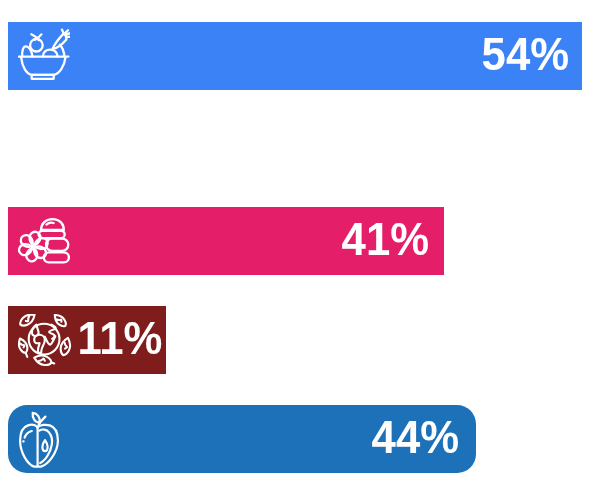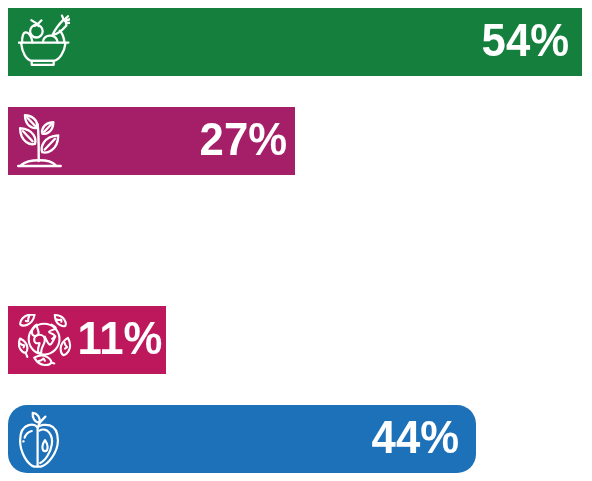--- a/index.html
+++ b/index.html
@@ -8,57 +8,57 @@
   .bar{position:absolute;left:8px;height:68px;}
   .icon{position:absolute;display:block;}
   .icon svg{display:block;}
   .val{position:absolute;color:#ffffff;font-weight:bold;font-size:47px;line-height:47px;
        white-space:nowrap;transform:scaleX(0.93);transform-origin:100% 50%;}
 </style>
 </head>
 <body>
 
 <div id="chart">
-    <div class="bar" style="top: 8px; width: 574px; background: #15803d;">
+    <div class="bar" style="top: 22px; width: 574px; background: #3b82f6;">
       <span class="icon" style="left:10px;top:6px;width:52px;height:52px">
         <svg width="52" height="52" viewBox="0 0 52 52" fill="none" stroke="#ffffff" stroke-width="2.3" stroke-linecap="round" stroke-linejoin="round">
           <path d="M4.2 28.6 C3.8 22 5.4 18.4 7.7 18.4 C11.2 18.4 13.8 23 14.5 28.6"></path>
       <path d="M25 28.6 C24.8 24 28 21.4 32.8 21.7 C36.8 22 39.2 25 39.7 28.6"></path>
       <circle cx="18.4" cy="17.2" r="6.3"></circle>
       <path d="M13.4 6.2 C15.6 7.2 18.6 9.2 20.8 12.0"></path>
       <path d="M23.4 6.4 C22.2 8 19.6 10.2 17 11.8"></path>
       <path d="M34.6 20.8 C36.6 16.4 41.8 9.4 45.6 5.6 C47.6 6.8 48.6 8.8 48.4 11.4 C44.8 15.6 39.4 20.4 34.6 20.8 Z"></path>
       <path d="M41.8 16.6 C44.2 19.2 46 22.4 46.4 28.6"></path>
       <path d="M45.6 5.4 L44 1.6 M48.6 6.4 L52.2 5.2 M47.6 4.6 L50 2.2 M48.8 8.8 L52.4 8.8"></path>
       <path d="M0.8 28.6 H50.4"></path>
       <path d="M3.2 29.6 C4.2 38.4 8 45.6 13.7 46.9 H35.7 C41.4 45.6 46.4 38.4 47.4 29.6"></path>
       <path d="M13.7 46.9 h22 v3.9 h-22 z"></path>
         </svg>
       </span>
       <span class="val" style="right:13px;top:8px">54%</span>
     </div>
-    <div class="bar" style="top: 107px; width: 287px; background: rgb(165, 30, 104);">
-      <span class="icon" style="left:9px;top:4px;width:52px;height:58px">
-        <svg width="52" height="58" viewBox="0 0 52 58" fill="none" stroke="#ffffff" stroke-width="2.4" stroke-linecap="round" stroke-linejoin="round">
-          <path d="M21.7 50 C21.7 42 22 24 20.6 13.2"></path>
-      <path d="M8 4.2 C8.15 15.97 16.86 17.76 19.9 16.8 C21.03 13.82 19.75 5.03 8 4.2 Z"></path>
-          <path d="M10.38 6.72 L18.00 14.78"></path>
-          <path d="M36.3 11.2 C25.61 11.89 24.38 19.88 25.4 22.6 C28.16 23.49 36.09 21.91 36.3 11.2 Z"></path>
-          <path d="M34.12 13.48 L27.14 20.78"></path>
-          <path d="M3.1 17.1 C3.28 31.76 14.12 33.99 17.9 32.8 C19.32 29.09 17.72 18.14 3.1 17.1 Z"></path>
-          <path d="M6.06 20.24 L15.53 30.29"></path>
-          <path d="M41.2 24.4 C25.47 25.44 23.70 37.21 25.2 41.2 C29.26 42.51 40.93 40.16 41.2 24.4 Z"></path>
-          <path d="M38.00 27.76 L27.76 38.51"></path>
-      <path d="M4.3 54 C9 49.6 16 49.2 22.7 49.2 C29.4 49.2 34.5 49.8 38.5 54"></path>
-      <path d="M1.2 55 H43.7"></path>
+    <div class="bar" style="top: 207px; width: 436px; background: rgb(229, 30, 106);">
+      <span class="icon" style="left:10px;top:9px;width:52px;height:50px">
+        <svg width="52" height="50" viewBox="0 0 52 50" fill="none" stroke="#ffffff" stroke-width="2.3" stroke-linecap="round" stroke-linejoin="round">
+          <path d="M23 13.9 C23 8.2 27.2 3.1 34.5 3.1 C41.8 3.1 45.9 8.2 45.9 13.9 Z"></path>
+      <path d="M28.4 8.6 C30.2 7 33.2 6.4 35.6 7"></path>
+      <rect x="20.6" y="14.8" width="26.1" height="7.3" rx="3.65"></rect>
+      <rect x="28" y="22.6" width="22.3" height="12.3" rx="6.15"></rect>
+      <rect x="25.8" y="36.3" width="25.1" height="10.1" rx="5.05"></rect>
+      <path d="M0 -1.2 C-5.5 -4 -6.8 -10 -3.8 -13.2 C-1.5 -15.6 1.5 -15.6 3.8 -13.2 C6.8 -10 5.5 -4 0 -1.2 Z" transform="translate(15.4 30.6) rotate(10)"></path>
+          <path d="M0 -1.2 C-5.5 -4 -6.8 -10 -3.8 -13.2 C-1.5 -15.6 1.5 -15.6 3.8 -13.2 C6.8 -10 5.5 -4 0 -1.2 Z" transform="translate(15.4 30.6) rotate(70)"></path>
+          <path d="M0 -1.2 C-5.5 -4 -6.8 -10 -3.8 -13.2 C-1.5 -15.6 1.5 -15.6 3.8 -13.2 C6.8 -10 5.5 -4 0 -1.2 Z" transform="translate(15.4 30.6) rotate(130)"></path>
+          <path d="M0 -1.2 C-5.5 -4 -6.8 -10 -3.8 -13.2 C-1.5 -15.6 1.5 -15.6 3.8 -13.2 C6.8 -10 5.5 -4 0 -1.2 Z" transform="translate(15.4 30.6) rotate(190)"></path>
+          <path d="M0 -1.2 C-5.5 -4 -6.8 -10 -3.8 -13.2 C-1.5 -15.6 1.5 -15.6 3.8 -13.2 C6.8 -10 5.5 -4 0 -1.2 Z" transform="translate(15.4 30.6) rotate(250)"></path>
+          <path d="M0 -1.2 C-5.5 -4 -6.8 -10 -3.8 -13.2 C-1.5 -15.6 1.5 -15.6 3.8 -13.2 C6.8 -10 5.5 -4 0 -1.2 Z" transform="translate(15.4 30.6) rotate(310)"></path>
         </svg>
       </span>
-      <span class="val" style="right:8px;top:8px">27%</span>
+      <span class="val" style="right:15px;top:8px">41%</span>
     </div>
-    <div class="bar" style="top: 306px; width: 158px; background: #be185d; text-align: center;">
+    <div class="bar" style="top: 306px; width: 158px; background: #7f1d1d; text-align: center;">
       <span class="icon" style="left:10px;top:8px;width:54px;height:56px">
         <svg width="54" height="56" viewBox="0 0 54 56" fill="none" stroke="#ffffff" stroke-width="2.1" stroke-linecap="round" stroke-linejoin="round">
           <circle cx="26.1" cy="25.1" r="15.4"></circle>
       <path d="M18.6 10.7 C18.6 13.4 20.6 16.2 20.6 18.8 C20.6 20.6 19.1 22 17.3 22 C15.3 22 13.9 20.4 13.9 18.4 C13.9 15.2 16.4 12.2 18.6 10.7 Z"></path>
       <path d="M33.4 10.6 C35 11.6 37.8 12.6 37.8 14 C37.8 15.6 31.1 16.2 31.1 18 C31.1 19.6 36.5 19.4 36.5 21.8 C36.5 23.7 34.2 24.8 34.2 24.8"></path>
       <path d="M26.8 22.7 C28.2 25.8 30.4 30.6 32 30.6 C33.6 30.6 35.8 25.6 37.3 22.3"></path>
       <path d="M16.2 26 C16.2 23 18.5 20.8 21.5 20.8 C24.6 20.8 26.8 23.2 26.8 26.2 C26.8 28.6 25.4 31 24.4 33 C23.6 34.6 23.2 37 23.2 38.8 L19.8 38.8 C19.8 35.6 20.6 31.8 21.4 30 C21.7 29.3 21.6 28.8 21 29 C18.2 29.8 16.2 28.6 16.2 26 Z"></path>
       <path d="M16.6 0.9 C4.89 -1.00 1.64 7.96 2.4 10.6 C4.58 12.27 14.11 12.50 16.6 0.9 Z"></path>
           <path d="M11.23 2.19 C8.36 6.53 12.66 7.94 7.80 6.91"></path>
           <path d="M36.8 1 C36.97 11.44 45.23 12.87 47.4 11.8 C48.51 9.65 47.23 1.37 36.8 1 Z"></path>

